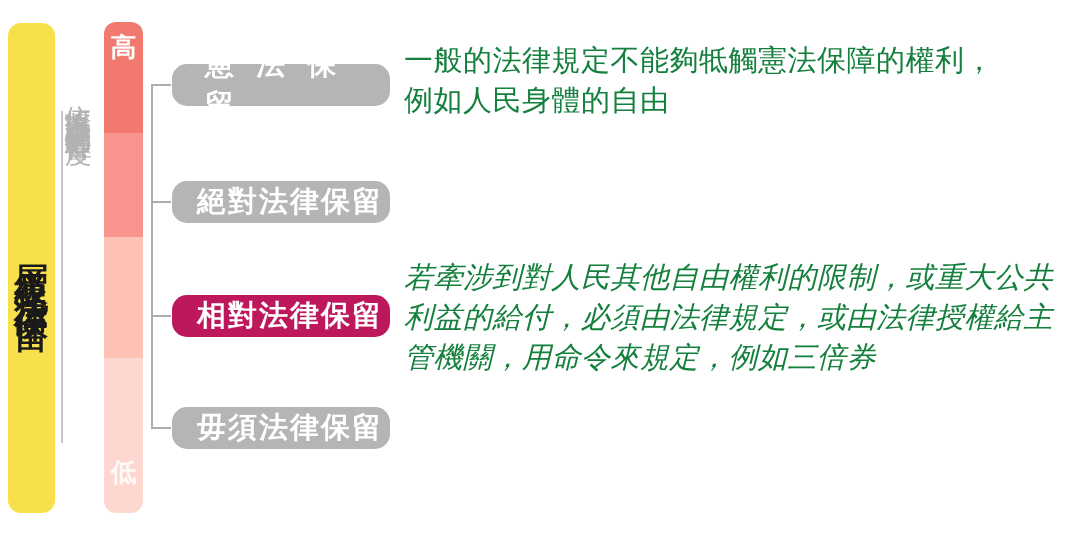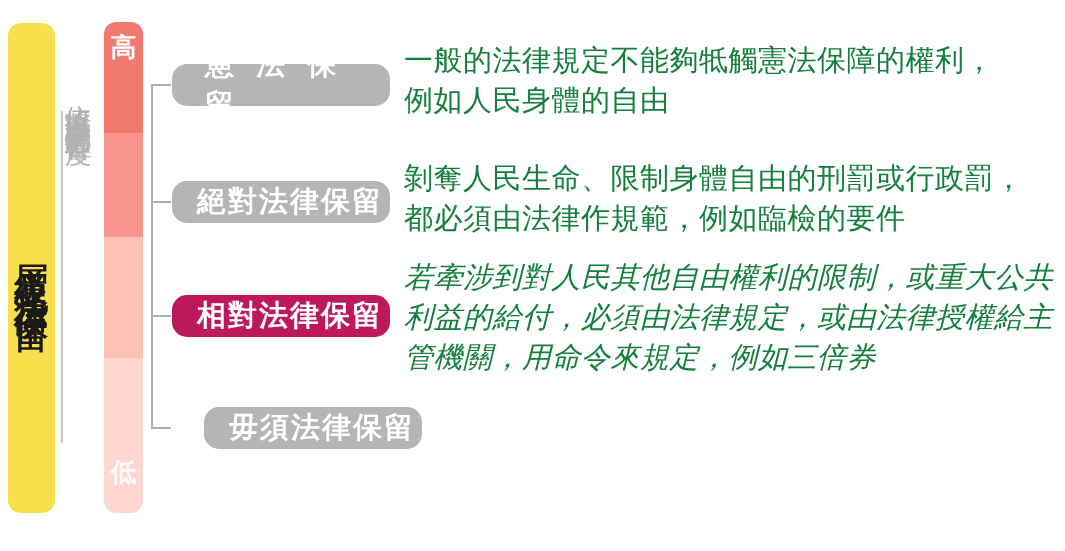--- a/index.html
+++ b/index.html
@@ -47,21 +47,21 @@
   .tick-1 { top:84px; } .tick-2 { top:201px; } .tick-3 { top:315px; } .tick-4 { top:427px; }
 
   
   .level-label {
     position:absolute; left:172px; width:218px; height:42px;
     border-radius:15px; color:#ffffff; font-weight:bold; font-size:29px;
     display:flex; align-items:center; justify-content:center;
     letter-spacing:2px; padding-left:18px; box-sizing:border-box;
   }
   .level-label.spread { letter-spacing:22px; padding-left:33px; }
-  .pos-l1 { top:64px; } .pos-l2 { top:181px; } .pos-l3 { top:295px; } .pos-l4 { top:407px;margin-left:32px; }
+  .pos-l1 { top:64px; } .pos-l2 { top:181px; } .pos-l3 { top:295px; } .pos-l4 { top:407px; }
 
   
   .level-desc {
     position:absolute; left:404px; width:662px;
     font-size:29px; line-height:40px; color:#15803d;
     letter-spacing:0.5px; white-space:pre-line;
   }
   .pos-d1 { top:40px; } .pos-d2 { top:158px; } .pos-d3 { top:257px;font-style:italic; } .pos-d4 { top:388px; }
 
   
@@ -94,22 +94,20 @@
   <div class="bracket-t tick-1"></div>
   <div class="bracket-t tick-2"></div>
   <div class="bracket-t tick-3"></div>
   <div class="bracket-t tick-4"></div>
 
   <div class="level-label spread pos-l1" style="background: rgb(181, 181, 181);">憲法保留</div>
   <div class="level-desc pos-d1">一般的法律規定不能夠牴觸憲法保障的權利，
 例如人民身體的自由</div>
 
   <div class="level-label pos-l2" style="background: rgb(181, 181, 181);">絕對法律保留</div>
-  <div class="level-desc pos-d2">剝奪人民生命、限制身體自由的刑罰或行政罰，
-都必須由法律作規範，例如臨檢的要件</div>
 
   <div class="level-label pos-l3" style="background: #be185d;">相對法律保留</div>
   <div class="level-desc pos-d3">若牽涉到對人民其他自由權利的限制，或重大公共
 利益的給付，必須由法律規定，或由法律授權給主
 管機關，用命令來規定，例如三倍券</div>
 
   <div class="level-label pos-l4" style="background: rgb(181, 181, 181);">毋須法律保留</div>
 
 
 </div>

